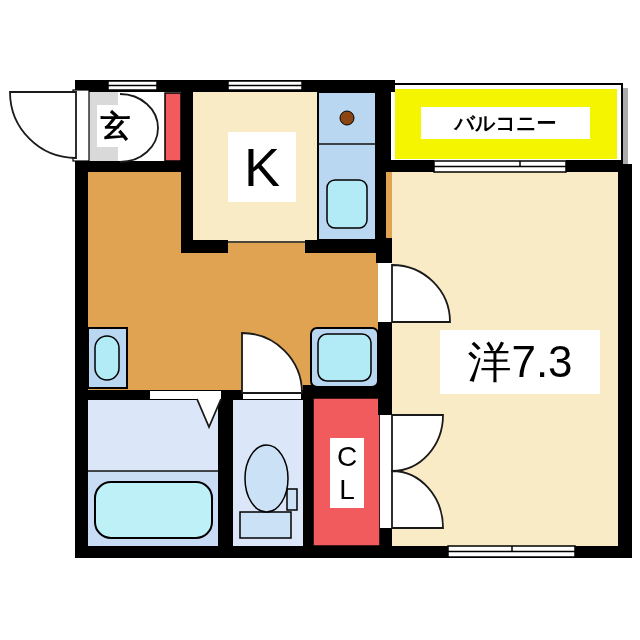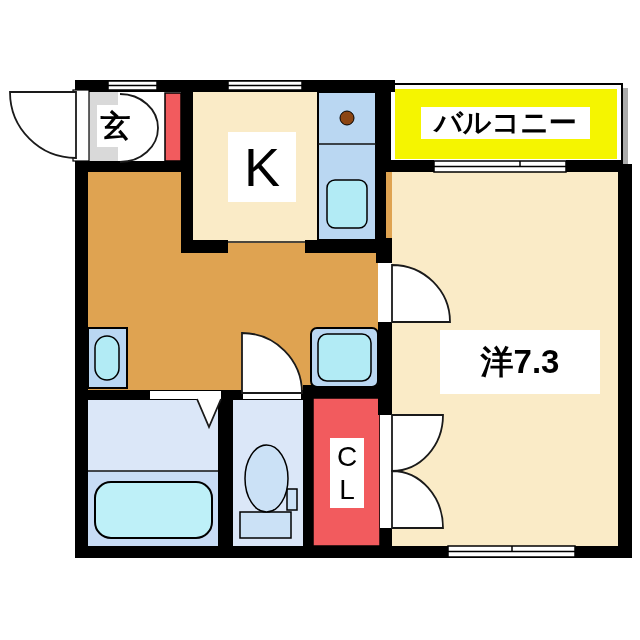--- a/index.html
+++ b/index.html
@@ -30,22 +30,22 @@
   .balcony-yellow{fill:var(--yellow);}
   .shadow{fill:var(--shadow);}
   .burner{fill:var(--burner);stroke:#000;stroke-width:1;}
   .label{
     position:absolute;background:#ffffff;color:#000;
     display:flex;align-items:center;justify-content:center;
     text-align:center;white-space:nowrap;
   }
   #label-genkan{left:97px;top:105px;width:37px;height:42px;font-size:30px;font-weight:600;}
   #label-kitchen{left:228px;top:132px;width:68px;height:70px;font-size:54px;}
-  #label-balcony{left:421px;top:107px;width:169px;height:32px;font-size:28px;font-weight:600;}
-  #label-western{left:440px;top:330px;width:160px;height:64px;font-size:33px;font-weight:700;}
+  #label-balcony{left:421px;top:107px;width:169px;height:32px;font-size:20px;font-weight:600;}
+  #label-western{left:440px;top:330px;width:160px;height:64px;font-size:44px;font-weight:400;}
   #label-closet{left:330px;top:438px;width:34px;height:70px;font-size:28px;line-height:33px;flex-direction:column;font-weight:500;}
 </style>
 </head>
 <body>
 
 <div id="stage">
   <svg id="plan-svg" viewBox="0 0 640 640">
 
     <g>
       <rect class="floor-genkan" x="88" y="92" width="77" height="69"></rect>

